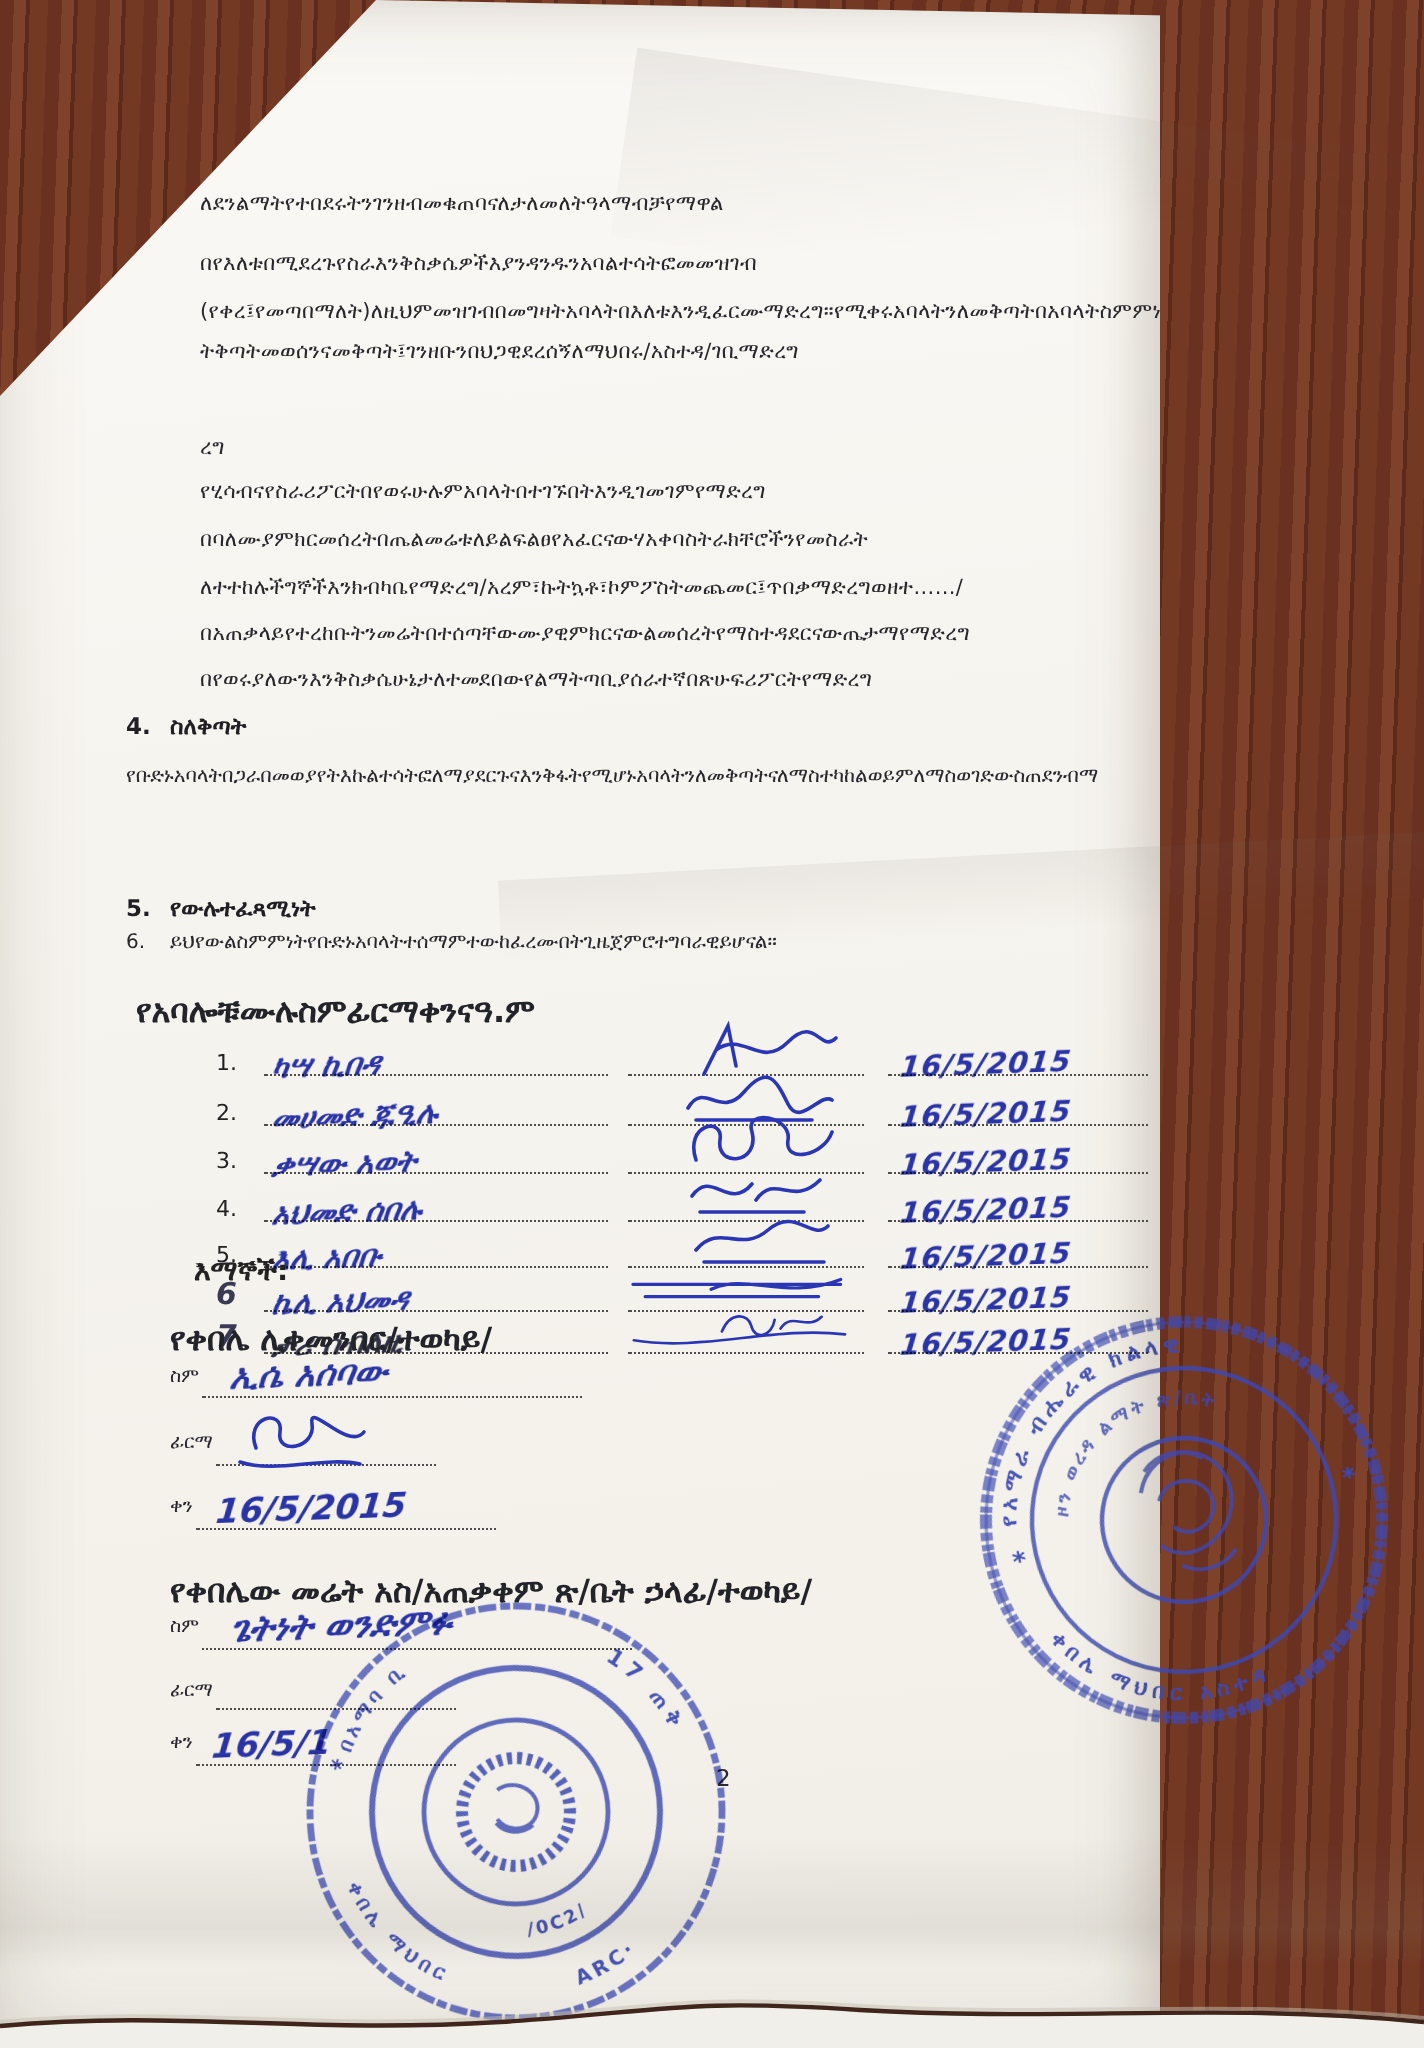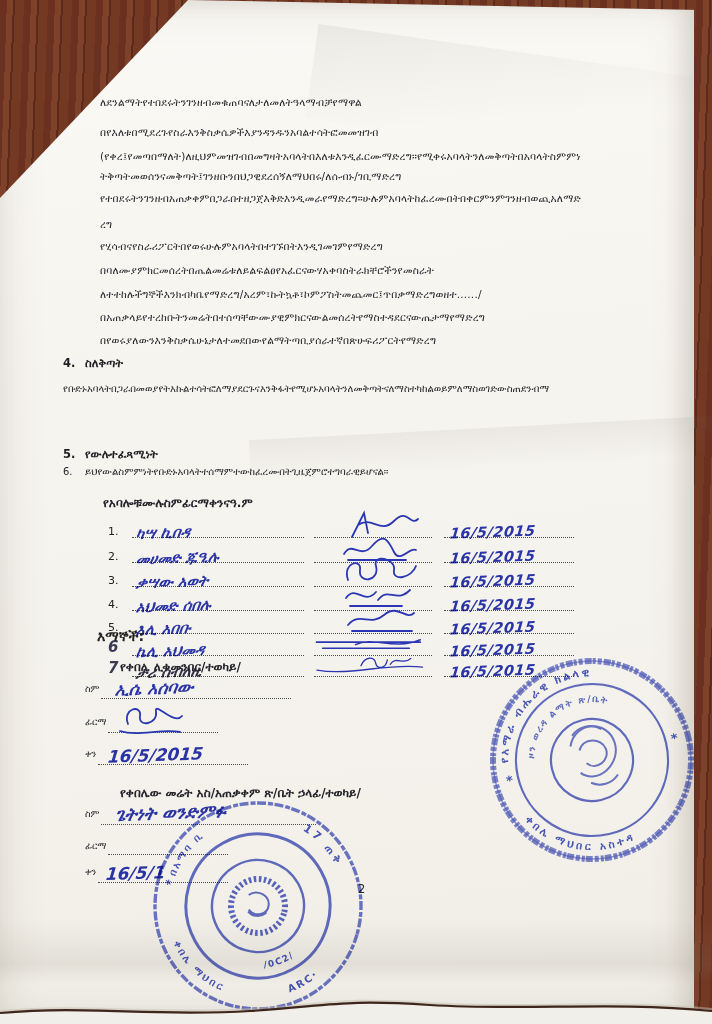--- a/index.html
+++ b/index.html
@@ -3,39 +3,39 @@
 <meta charset="utf-8">
 <style>
   html,body{margin:0;padding:0;}
   body{
     width:712px;height:1024px;position:relative;overflow:hidden;
     font-family:"DejaVu Sans",sans-serif;
     background:
       repeating-linear-gradient(92deg,#6a3020 0 7px,#7d4229 7px 13px,#5c2a1a 13px 15px,#743923 15px 24px);
   }
   .paper{
-    position:absolute;left:0;top:0;width:694px;height:1024px;
+    position:absolute;left:0;top:0;width:580px;height:1024px;
     background:linear-gradient(175deg,#faf9f5 0%,#f6f4ef 40%,#f3f1ea 78%,#efede6 100%);
     clip-path:polygon(188px 0px,700px 10px,712px 40px,712px 1024px,0px 1024px,0px 198px);
     box-shadow:inset 0 0 46px rgba(95,75,55,.16), inset -10px 0 20px rgba(95,75,55,.12);
   }
   .fold{position:absolute;pointer-events:none;}
   .fold1{top:52px;left:310px;width:410px;height:95px;transform:rotate(8deg);
     background:linear-gradient(to bottom right,rgba(120,110,100,.10),transparent 60%);}
   .fold2{top:428px;left:250px;width:470px;height:52px;transform:rotate(-3deg);
     background:linear-gradient(to bottom,rgba(120,110,100,.09),transparent 75%);}
   .fold3{top:918px;left:0;width:712px;height:66px;
     background:linear-gradient(to bottom,transparent,rgba(140,128,115,.14) 70%,transparent);}
   .pline{position:absolute;left:100px;font-size:10.5px;line-height:13px;color:#28282c;
     letter-spacing:.2px;white-space:nowrap;max-width:600px;overflow:hidden;}
   .bulleted::before{content:"•";position:absolute;left:-17px;top:-1px;font-size:11px;color:#222;}
   .sechead{position:absolute;font-size:11.5px;font-weight:bold;color:#1f1f24;white-space:nowrap;}
   .secnum{display:inline-block;width:22px;}
   .para{position:absolute;left:63px;width:600px;font-size:10px;color:#28282c;white-space:nowrap;overflow:hidden;}
-  .smallhead{position:absolute;font-size:12px;font-weight:bold;color:#23232a;white-space:nowrap;margin-left:35px;}
+  .smallhead{position:absolute;font-size:16px;font-weight:bold;color:#23232a;white-space:nowrap;}
   .hw{font-style:italic;font-weight:600;color:#2b36b4;transform:rotate(-2deg) skewX(-8deg);
     display:inline-block;mix-blend-mode:multiply;white-space:nowrap;}
   .hw-dark{color:#33334a;}
   .mrow{position:absolute;left:108px;height:24px;display:flex;align-items:flex-end;}
   .mnum{width:24px;font-size:11px;color:#222;flex:none;}
   .mnum-hw{font-size:15px;font-style:italic;font-weight:600;color:#3a3a55;}
   .mcell{border-bottom:1.3px dotted #4d4d4d;flex:none;position:relative;}
   .mname{width:172px;margin-right:10px;}
   .mname .hw{font-size:15px;position:relative;top:5px;left:4px;}
   .msig{width:118px;margin-right:12px;}
@@ -58,22 +58,21 @@
 <body>
 
 <div class="paper">
   <div class="fold fold1"></div>
   <div class="fold fold2"></div>
   <div class="fold fold3"></div>
 
   <div class="pline bulleted" style="top:96px">ለደንልማትየተበደሩትንገንዘብመቁጠባናለታለመለትዓላማብቻየማዋል</div>
   <div class="pline bulleted" style="top:126px">በየእለቱበሚደረጉየስራእንቅስቃሴዎችእያንዳንዱንአባልተሳትፎመመዝገብ</div>
   <div class="pline" style="top:150px">(የቀረ፤የመጣበማለት)ለዚህምመዝገብበመግዛትአባላትበእለቱእንዲፈርሙማድረግ።የሚቀሩአባላትንለመቅጣትበአባላትስምምነ</div>
-  <div class="pline" style="top:170px">ትቅጣትመወሰንናመቅጣት፤ገንዘቡንበህጋዊደረሰኝለማህበሩ/ለሱብኑ/ገቢማድረግ</div>
-  <div class="pline bulleted" style="top:192px">የተበደሩትንገንዘብአጠቃቀምበጋራበተዘጋጀእቅድእንዲመራየማድረግ።ሁሉምአባላትከፈረሙበትበቀርምንምገንዘብወጪአለማድ</div>
+  <div class="pline" style="top:170px">ትቅጣትመወሰንናመቅጣት፤ገንዘቡንበህጋዊደረሰኝለማህበሩ/አስተዳ/ገቢማድረግ</div>
   <div class="pline" style="top:218px">ረግ</div>
   <div class="pline bulleted" style="top:240px">የሂሳብናየስራሪፖርትበየወሩሁሉምአባላትበተገኙበትእንዲገመገምየማድረግ</div>
   <div class="pline bulleted" style="top:264px">በባለሙያምክርመሰረትበጤልመሬቱለይልፍልፀየአፈርናውሃአቀባስትራክቸሮችንየመስራት</div>
   <div class="pline bulleted" style="top:288px">ለተተከሉችግኞችእንክብካቤየማድረግ/አረም፣ኩትኳቶ፣ኮምፖስትመጨመር፤ጥበቃማድረግወዘተ....../</div>
   <div class="pline bulleted" style="top:334px">በየወሩያለውንእንቅስቃሴሁኔታለተመደበውየልማትጣቢያሰራተኛበጽሁፍሪፖርትየማድረግ</div>
   <div class="pline bulleted" style="top:311px">በአጠቃላይየተረከቡትንመሬትበተሰጣቸውሙያዊምክርናውልመሰረትየማስተዳደርናውጤታማየማድረግ</div>
 
   <div class="sechead" style="top:356px;left:63px">
     <span class="secnum">4.</span><span>ስለቅጣት</span>
   </div>

